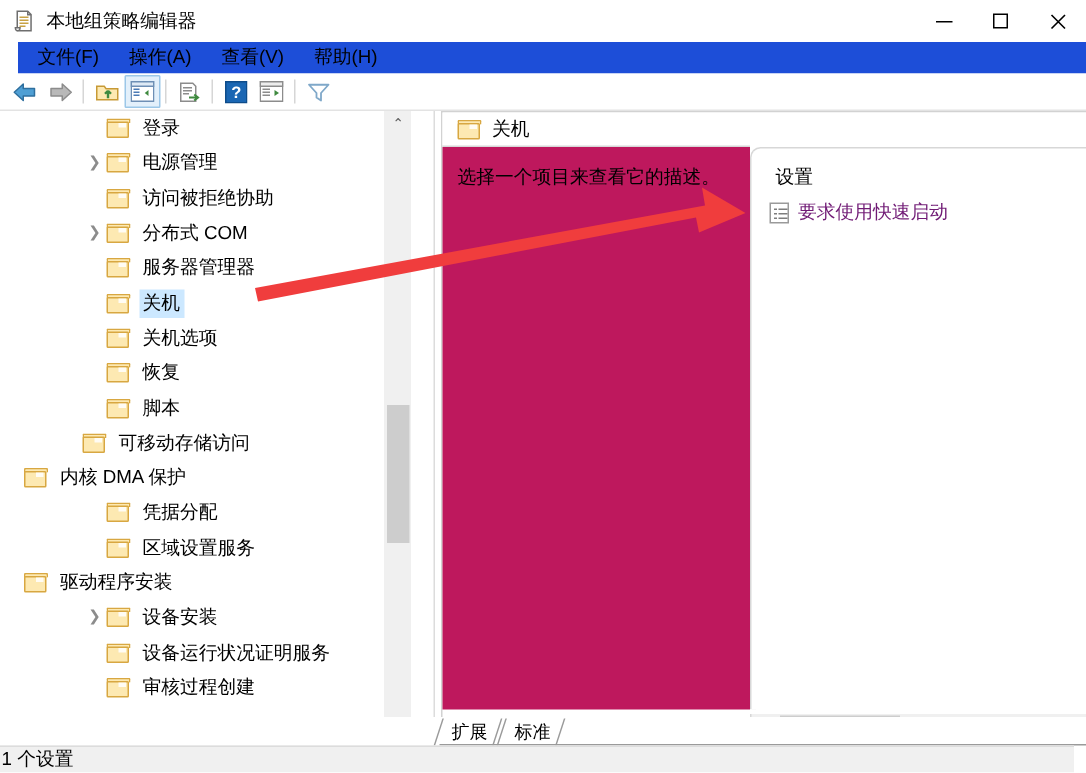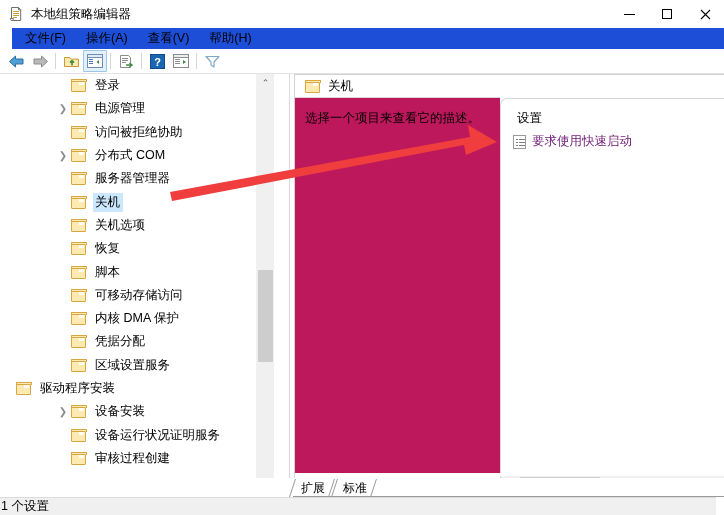--- a/index.html
+++ b/index.html
@@ -349,30 +349,30 @@
           </div>
           <div class="tnode" style="padding-left: 55px;">
             <span class="chev"></span>
             <span class="folder">
               <span class="tab"></span>
               <span class="body"></span>
               <span class="shine"></span>
             </span>
             <span class="label">脚本</span>
           </div>
-          <div class="tnode" style="padding-left: 55px;">
+          <div class="tnode" style="padding-left: 39px;">
             <span class="chev"></span>
             <span class="folder">
               <span class="tab"></span>
               <span class="body"></span>
               <span class="shine"></span>
             </span>
             <span class="label">可移动存储访问</span>
           </div>
-          <div class="tnode" style="padding-left: 55px;">
+          <div class="tnode" style="">
             <span class="chev"></span>
             <span class="folder">
               <span class="tab"></span>
               <span class="body"></span>
               <span class="shine"></span>
             </span>
             <span class="label">内核 DMA 保护</span>
           </div>
           <div class="tnode" style="padding-left: 55px;">
             <span class="chev"></span>

